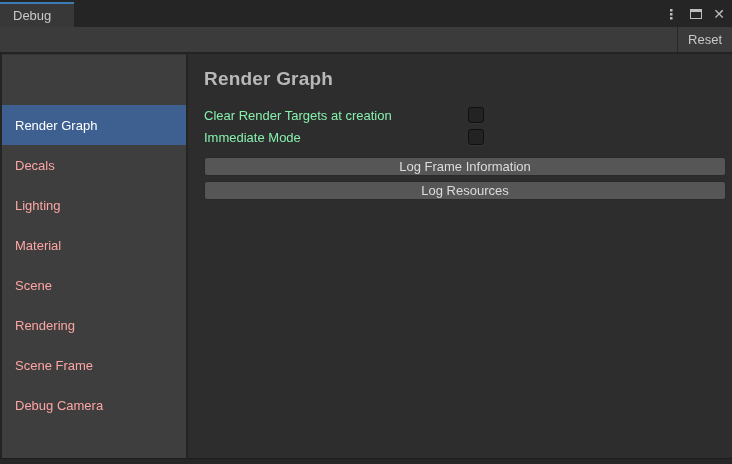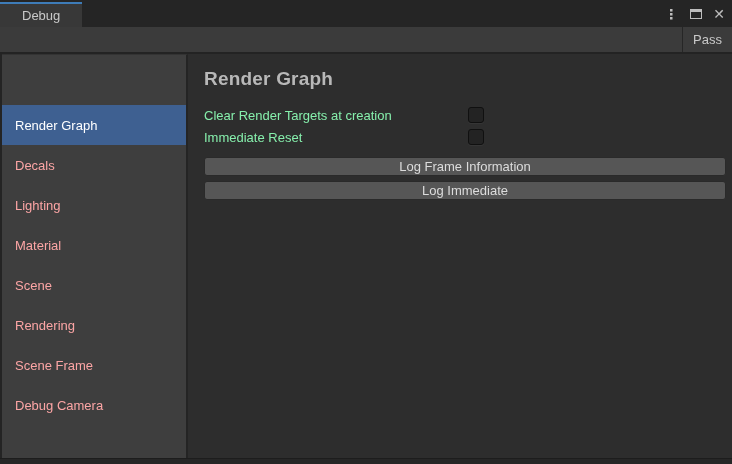--- a/index.html
+++ b/index.html
@@ -16,21 +16,21 @@
 
   
   .tabbar {
     height: 27px; background: #252525;
     display: flex; align-items: flex-end;
     position: relative; flex: 0 0 auto;
   }
   .tab {
     height: 25px; background: #383838;
     border-top: 2px solid #3e7cb8;
-    padding: 0 22px;
+    padding: 0 13px;
     display: flex; align-items: center;
     color: #c9c9c9; font-size: 13px;
     min-width: 74px;
   }
   .win-icons {
     position: absolute; right: 6px; top: 0; height: 27px;
     display: flex; align-items: center; gap: 10px;
     color: #bdbdbd;
   }
   .kebab { font-size: 14px; font-weight: bold; line-height: 1; cursor: default; padding: 0 2px; }
@@ -133,21 +133,21 @@
     </div>
     <div class="win-icons">
       <span class="kebab">⋮</span>
       <span class="maxbox"></span>
       <span class="closex">✕</span>
     </div>
   </div>
 
   <div class="toolbar">
     <div class="reset-btn">
-      <span>Pass</span>
+      <span>Reset</span>
     </div>
   </div>
 
   <div class="body">
 
     <div class="sidebar">
       <div class="side-item selected">
         <span>Render Graph</span>
       </div>
       <div class="side-item">
@@ -174,27 +174,27 @@
     </div>
 
     <div class="content">
       <div class="panel-title">Render Graph</div>
 
       <div class="check-row">
         <span class="check-label">Clear Render Targets at creation</span>
         <span class="checkbox"></span>
       </div>
       <div class="check-row">
-        <span class="check-label">Immediate Reset</span>
+        <span class="check-label">Immediate Mode</span>
         <span class="checkbox"></span>
       </div>
 
       <div class="btn-stack">
         <button class="gray-btn">Log Frame Information</button>
-        <button class="gray-btn">Log Immediate</button>
+        <button class="gray-btn">Log Resources</button>
       </div>
     </div>
 
   </div>
 
   <div class="bottom-strip"></div>
 
 </div>
 
 </body></html>

